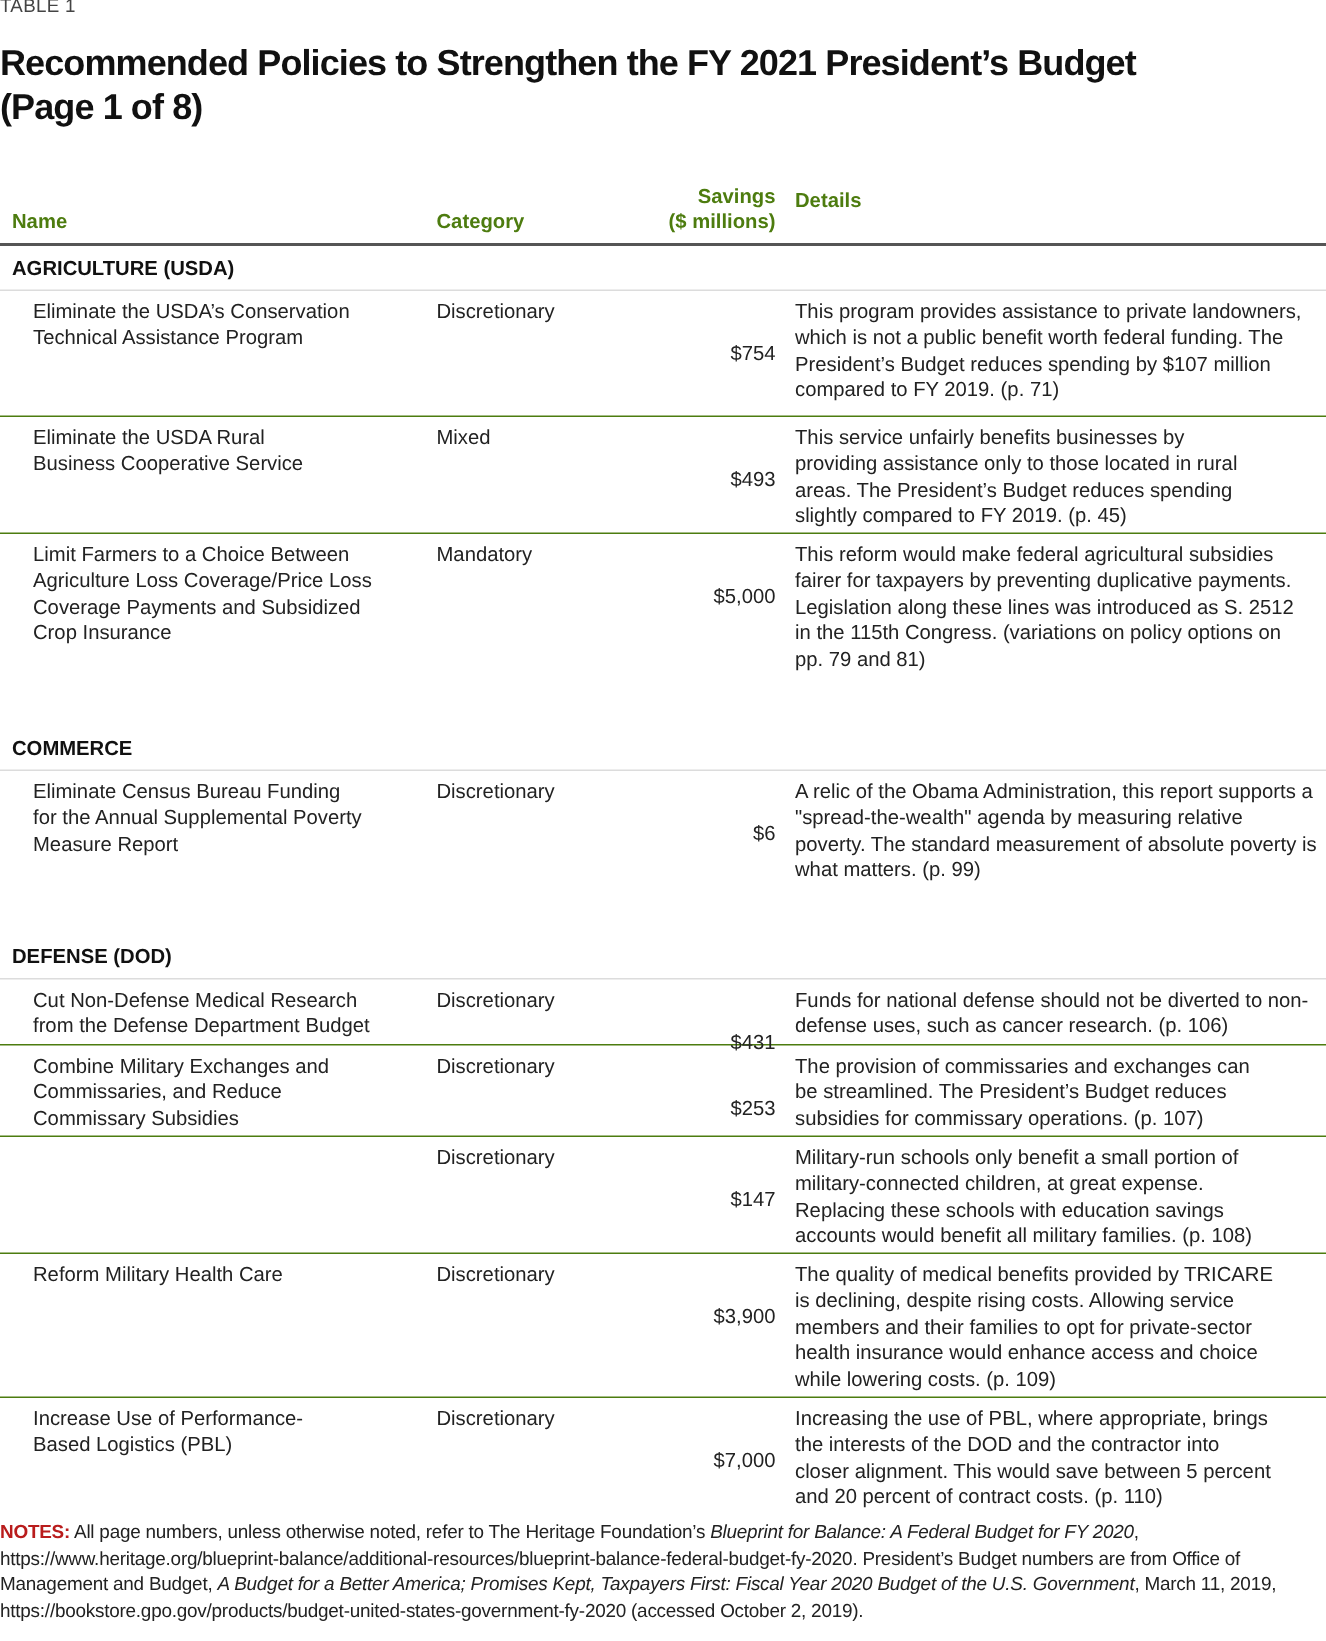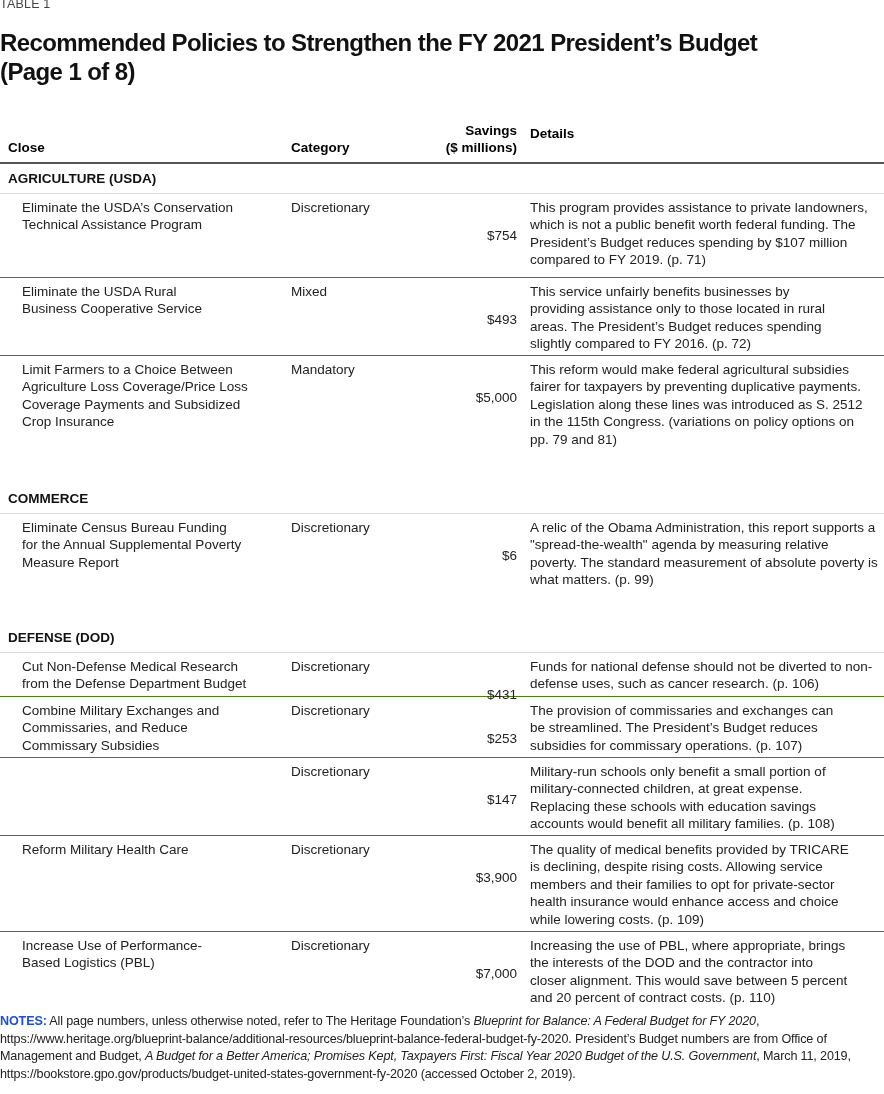--- a/index.html
+++ b/index.html
@@ -11,75 +11,75 @@
     position: absolute; left: 0; top: -3px;
     font-size: 12.5px; color: #444; letter-spacing: 0.2px;
   }
   .title {
     position: absolute; left: 0; top: 28px; width: 880px;
     font-size: 24px; font-weight: bold; line-height: 29px; color: #111;
     letter-spacing: -0.6px;
   }
   .table { position: absolute; left: 0; top: 118px; width: 884px; }
   .hdr { position: relative; height: 44px; border-bottom: 2px solid #555; }
-  .hdr div { position: absolute; font-size: 13.5px; font-weight: bold; line-height: 17px; color: #000000; }
+  .hdr div { position: absolute; font-size: 13.5px; font-weight: bold; line-height: 17px; color: #4d7c0f; }
   .h-name { left: 8px; bottom: 6px; }
   .h-cat { left: 291px; bottom: 6px; }
   .h-sav { right: 367px; bottom: 6px; text-align: right; }
   .h-det { left: 530px; bottom: 20px; }
   .section {
     font-size: 13.5px; font-weight: bold; line-height: 17px;
     padding: 6px 0 6px 8px; border-bottom: 1px solid #dcdcdc; color: #111;
   }
   .row { position: relative; border-bottom: 1px solid #4d7c0f; font-size: 13.5px; line-height: 17.4px; color: #222; }
   .row.last { border-bottom: none; }
   .row .c-name { position: absolute; left: 22px; width: 250px; }
   .row .c-cat { position: absolute; left: 291px; width: 140px; }
   .row .c-sav { position: absolute; right: 367px; text-align: right; margin-top: 28px; }
   .row .c-det { margin-left: 530px; width: 348px; padding: 0; }
   .notes {
     position: absolute; left: 0; top: 1013px; width: 880px;
     font-size: 12.6px; line-height: 17.6px; color: #222; letter-spacing: -0.15px;
   }
-  .notes b { font-weight: bold; color: #1d4ed8; }
+  .notes b { font-weight: bold; color: #b91c1c; }
   .notes i { font-style: italic; }
 </style>
 </head>
 <body>
 
 <div class="table-label">TABLE 1</div>
 
 <div class="title">
   <div>Recommended Policies to Strengthen the FY 2021 President’s Budget</div>
   <div>(Page 1 of 8)</div>
 </div>
 
 <div class="table">
   <div class="hdr">
-    <div class="h-name">Close</div>
+    <div class="h-name">Name</div>
     <div class="h-cat">Category</div>
     <div class="h-sav">
       <div style="position:static">Savings</div>
       <div style="position:static">($ millions)</div>
     </div>
     <div class="h-det">Details</div>
   </div>
 
   <div class="section">AGRICULTURE (USDA)</div>
   <div class="row" style="height:78px;padding-top:5px">
     <div class="c-name" style="width:230px">Eliminate the USDA’s Conservation Technical Assistance Program</div>
     <div class="c-cat">Discretionary</div>
     <div class="c-sav">$754</div>
     <div class="c-det">This program provides assistance to private landowners, which is not a public benefit worth federal funding. The President’s Budget reduces spending by $107 million compared to FY 2019. (p. 71)</div>
   </div>
   <div class="row" style="height:72px;padding-top:5px">
     <div class="c-name" style="width:200px">Eliminate the USDA Rural Business Cooperative Service</div>
     <div class="c-cat">Mixed</div>
     <div class="c-sav">$493</div>
-    <div class="c-det" style="width:300px">This service unfairly benefits businesses by providing assistance only to those located in rural areas. The President’s Budget reduces spending slightly compared to FY 2016. (p. 72)</div>
+    <div class="c-det" style="width:300px">This service unfairly benefits businesses by providing assistance only to those located in rural areas. The President’s Budget reduces spending slightly compared to FY 2019. (p. 45)</div>
   </div>
   <div class="row last" style="height:123px;padding-top:5px">
     <div class="c-name" style="width:235px">Limit Farmers to a Choice Between Agriculture Loss Coverage/Price Loss Coverage Payments and Subsidized Crop Insurance</div>
     <div class="c-cat">Mandatory</div>
     <div class="c-sav">$5,000</div>
     <div class="c-det" style="width:335px">This reform would make federal agricultural subsidies fairer for taxpayers by preventing duplicative payments. Legislation along these lines was introduced as S. 2512 in the 115th Congress. (variations on policy options on pp. 79 and 81)</div>
   </div>
 
   <div class="section">COMMERCE</div>
   <div class="row last" style="height:104px;padding-top:5px">

